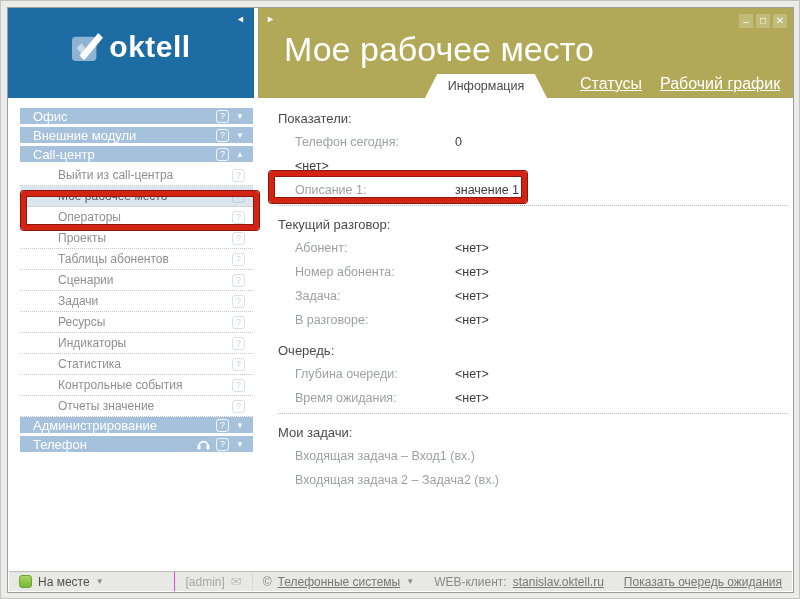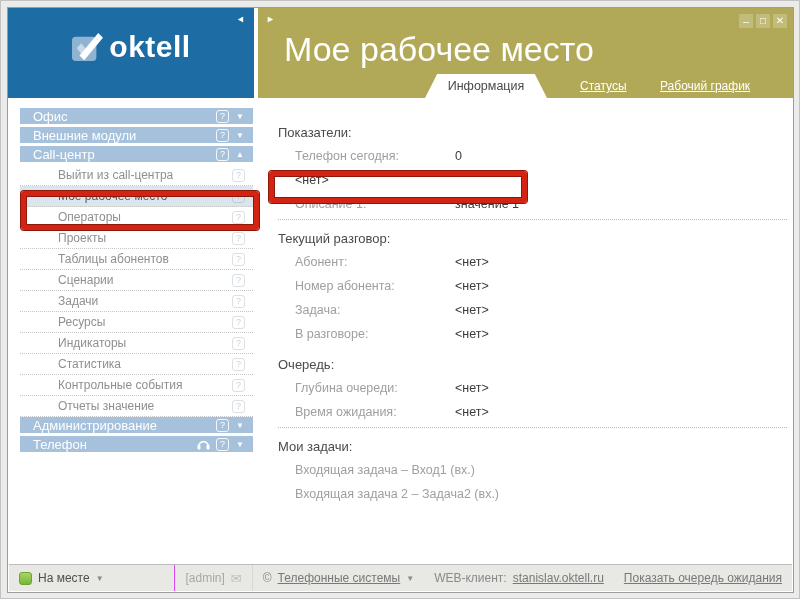--- a/index.html
+++ b/index.html
@@ -34,36 +34,36 @@
   .expand-arrow { position:absolute; left:8px; top:6px; color:#fff; font-size:9px; cursor:pointer; }
   .win-controls { position:absolute; right:8px; top:6px; display:flex; gap:3px; }
   .winbtn { width:14px; height:14px; background:rgba(255,255,255,.22); color:#fff; font-size:10px;
             line-height:13px; text-align:center; cursor:pointer; }
   .winbtn.min { line-height:8px; }
   h1.title { position:absolute; left:26px; top:22px; color:#fff; font-size:34px; font-weight:400; white-space:nowrap; }
   .tabbar { position:absolute; left:0; bottom:0; width:537px; height:24px; }
   .tab-active { position:absolute; left:167px; bottom:0; width:122px; height:24px; background:#fff;
                 clip-path:polygon(10% 0,90% 0,100% 100%,0 100%); color:#4a4a4a; font-size:12.5px;
                 display:flex; align-items:center; justify-content:center; cursor:default; }
-  .tab-link { position:absolute; bottom:5px; color:#fff; font-size:12px; text-decoration:underline; cursor:pointer; white-space:nowrap; }
+  .tab-link { position:absolute; bottom:5px; color:#fff; font-size:16px; text-decoration:underline; cursor:pointer; white-space:nowrap; }
   .tab-link.t1 { left:322px; }
   .tab-link.t2 { left:402px; }
 
   
   .content { position:absolute; left:0; top:90px; width:537px; padding:8px 6px 0 20px; }
   .section-title { height:22px; line-height:22px; color:#4a4a4a; font-size:13px; margin-top:8px; }
-  .section-title:first-child { margin-top:16px; }
+  .section-title:first-child { margin-top:2px; }
   .row { height:24px; display:flex; align-items:center; padding-left:17px; font-size:12.5px; }
   .row .rlabel { width:160px; color:#9da0a3; }
   .row .rvalue { color:#3c3c3c; }
   .task { height:24px; display:flex; align-items:center; padding-left:17px; font-size:12.5px; color:#9da0a3; }
   .divider { border-bottom:1px dotted #b9b9b9; margin:3px 2px 2px 0; }
 
   
-  .statusbar { position:absolute; left:1px; right:1px; bottom:1px; height:27px; background:#e8e8e5;
+  .statusbar { position:absolute; left:1px; right:1px; bottom:1px; height:20px; background:#e8e8e5;
                border-top:1px solid #bcbcba; display:flex; align-items:center; font-size:12px; }
   .sb-group { display:flex; align-items:center; gap:6px; padding:0 10px; height:100%; }
   .sb-presence { width:180px; cursor:pointer; }
   .presence-dot { width:13px; height:13px; border-radius:3px; background:linear-gradient(#a8d563,#77b637);
                   border:1px solid #6ea332; }
   .sb-dark { color:#4f4f4f; }
   .sb-caret { font-size:8px; color:#8a8a8a; }
   .sb-admin { color:#a8a8a8; border-left:1px solid #d946ef; }
   .envelope { color:#bdbdbd; font-size:13px; cursor:pointer; }
   .sb-vendor { color:#8a8a8a; border-left:1px solid #d8d8d5; cursor:pointer; }

